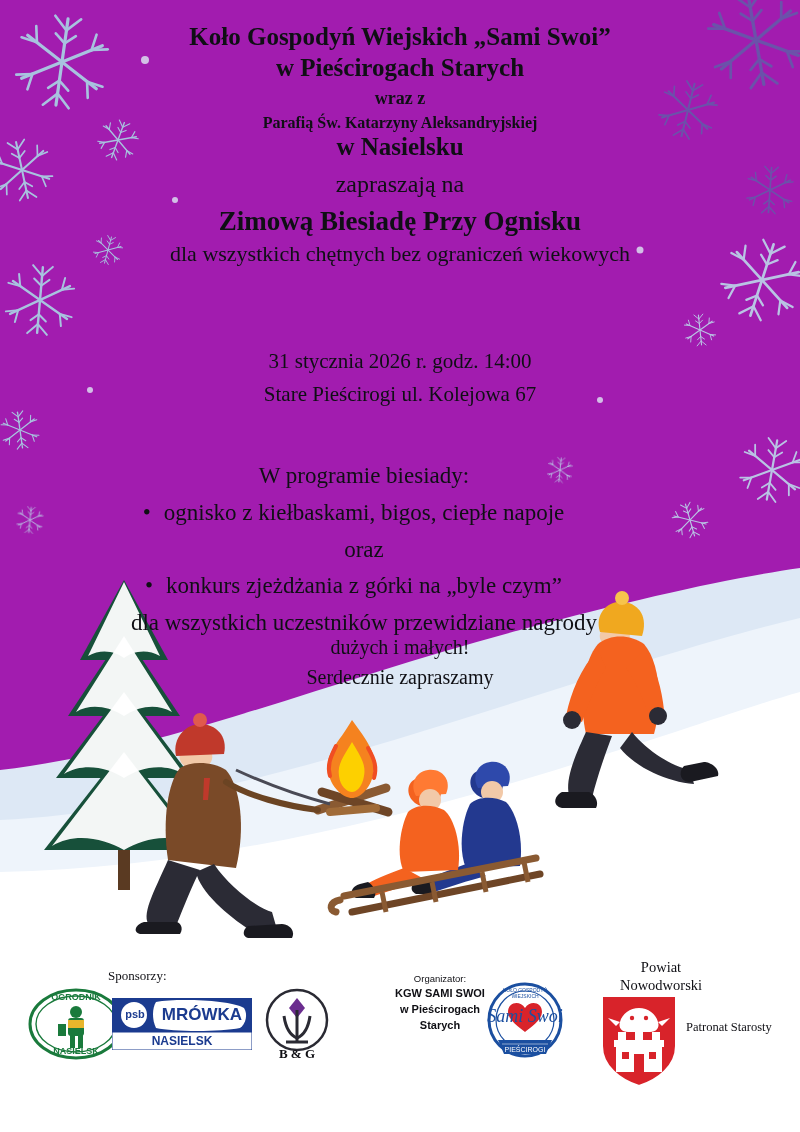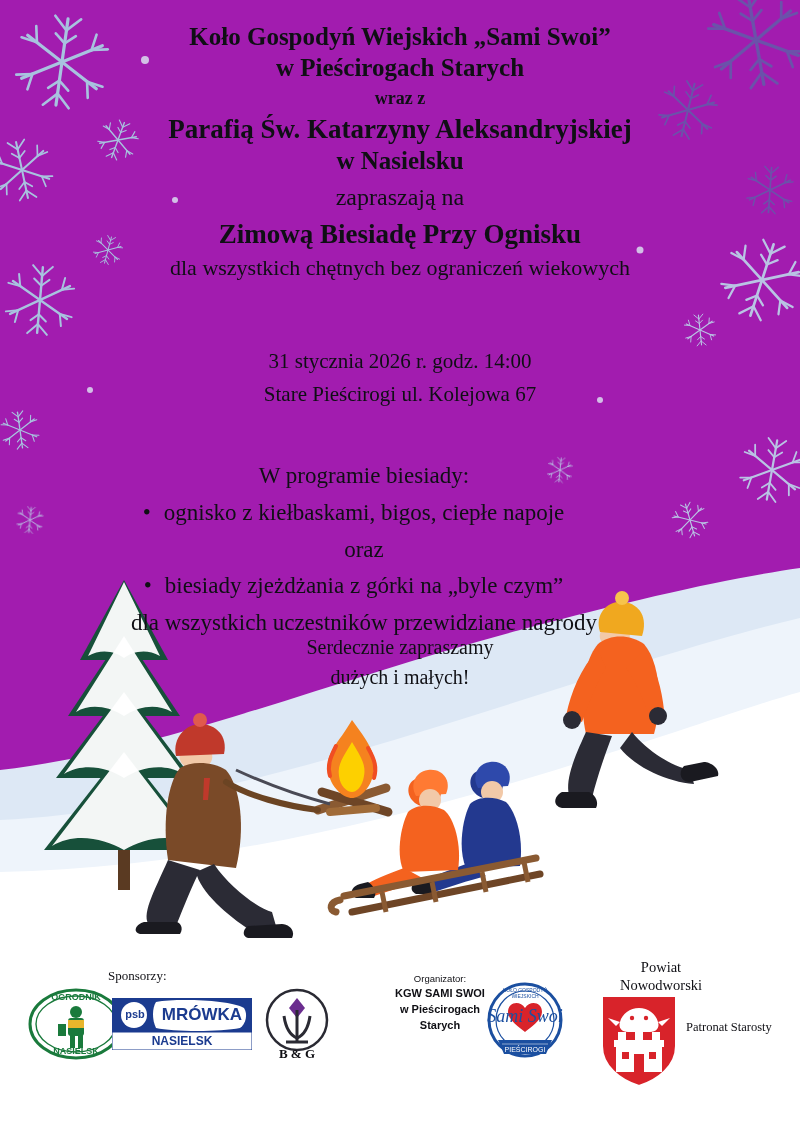--- a/index.html
+++ b/index.html
@@ -21,21 +21,21 @@
   
   .textblock{
     position:absolute;
     top:22px;left:0;width:800px;
     text-align:center;
     z-index:6;
   }
   .l1{font-size:25px;font-weight:bold;line-height:1.22;}
   .l2{font-size:25px;font-weight:bold;line-height:1.22;}
   .l3{font-size:18px;font-weight:bold;margin-top:5px;line-height:1.2;}
-  .l4{font-size:27px;font-weight:bold;margin-top:3px;line-height:1.22;}
+  .l4{font-size:16px;font-weight:bold;margin-top:3px;line-height:1.22;}
   .l5{font-size:25px;font-weight:bold;line-height:1.22;}
   .l6{font-size:24px;font-weight:normal;margin-top:6px;line-height:1.25;}
   .l7{font-size:27px;font-weight:bold;margin-top:6px;line-height:1.25;}
   .l8{font-size:22px;font-weight:normal;margin-top:2px;line-height:1.25;}
 
   .when{
     position:absolute;top:345px;left:0;width:800px;
     text-align:center;font-size:21px;line-height:1.55;z-index:6;
   }
   .program{
@@ -262,27 +262,27 @@
 
   <div class="when">
     <div>31 stycznia 2026 r. godz. 14:00</div>
     <div>Stare Pieścirogi ul. Kolejowa 67</div>
   </div>
 
   <div class="program">
     <div>W programie biesiady:</div>
     <div class="bullet">ognisko z kiełbaskami, bigos, ciepłe napoje</div>
     <div>oraz</div>
-    <div class="bullet">biesiady zjeżdżania z górki na „byle czym”</div>
+    <div class="bullet">konkurs zjeżdżania z górki na „byle czym”</div>
     <div>dla wszystkich uczestników przewidziane nagrody</div>
   </div>
 
   <div class="invite">
+    <div>dużych i małych!</div>
     <div>Serdecznie zapraszamy</div>
-    <div>dużych i małych!</div>
   </div>
 
   <div class="footer">
 
     <div class="sponsors-label">Sponsorzy:</div>
 
     <div class="logo" style="left:28px;top:38px;width:96px;height:72px;">
       <svg viewBox="0 0 96 72" width="96" height="72" aria-hidden="true">
         <ellipse cx="48" cy="36" rx="46" ry="34" fill="#ffffff" stroke="#1a7a3c" stroke-width="3"></ellipse>
         <ellipse cx="48" cy="36" rx="40" ry="28" fill="#ffffff" stroke="#1a7a3c" stroke-width="1.4"></ellipse>

